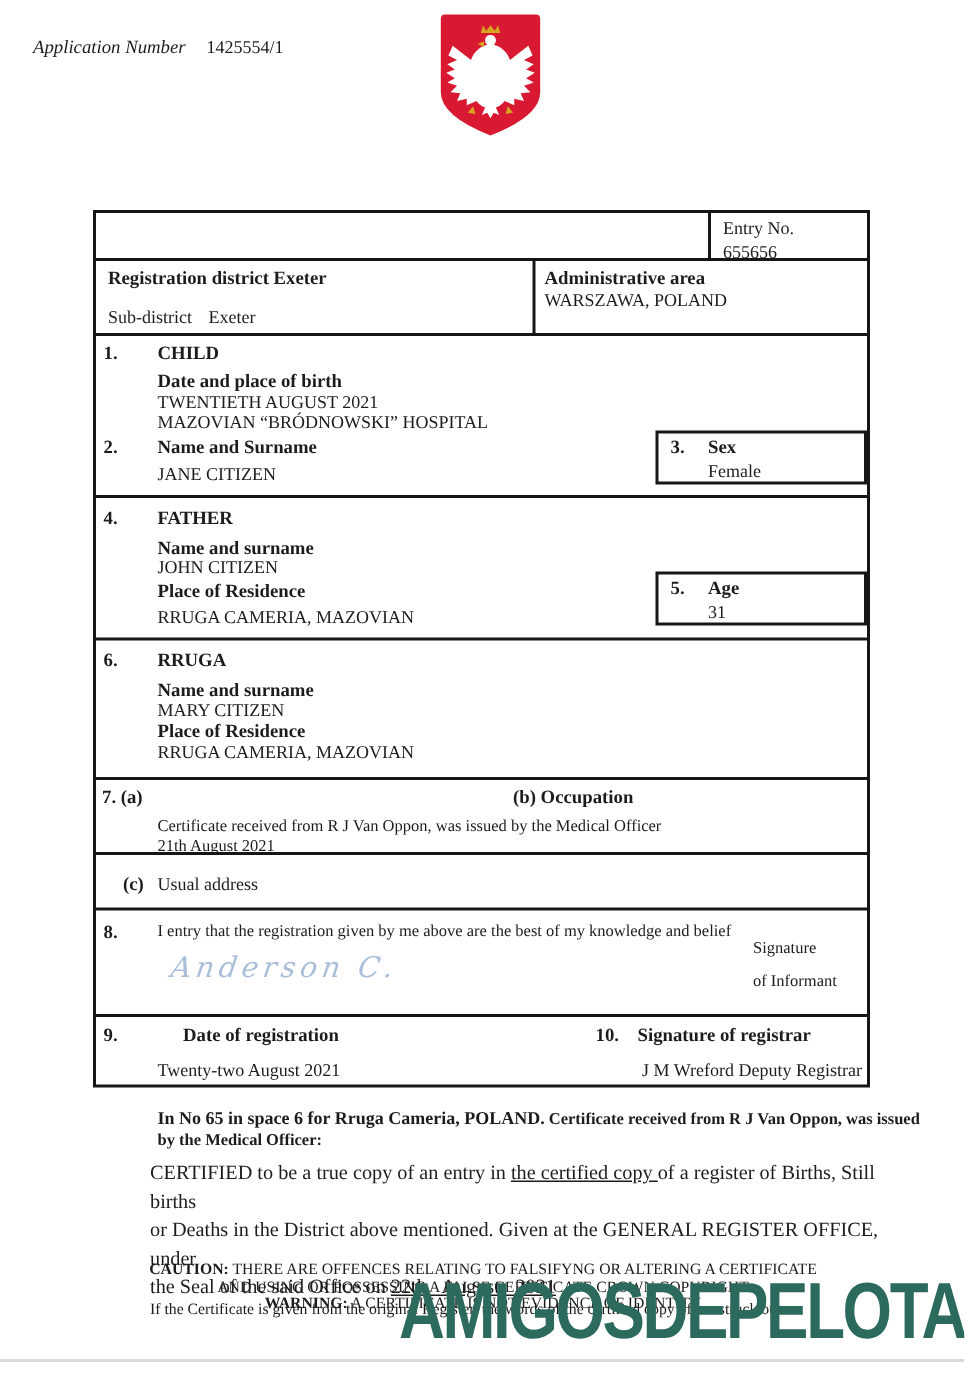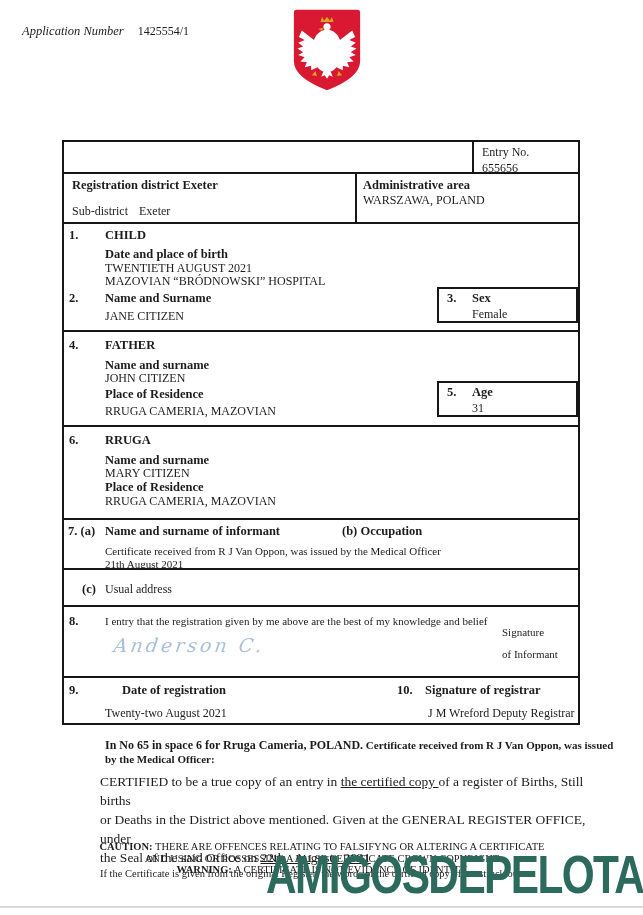--- a/index.html
+++ b/index.html
@@ -124,21 +124,20 @@
     </div>
 
     <div class="abs num" style="left:5px;  top:291px;">6.</div>
     <div class="abs lbl" style="left:41px; top:291px;">RRUGA</div>
     <div class="abs lbl" style="left:41px; top:311px;">Name and surname</div>
     <div class="abs val" style="left:41px; top:324px;">MARY CITIZEN</div>
     <div class="abs lbl" style="left:41px; top:338px;">Place of Residence</div>
     <div class="abs val" style="left:41px; top:352px;">RRUGA CAMERIA,  MAZOVIAN</div>
 
     <div class="abs num" style="left:4px;   top:382px;">7. (a)</div>
-    <div class="abs lbl" style="left:41px;  top:382px;">Name and surname of informant</div>
     <div class="abs lbl" style="left:278px; top:382px;">(b) Occupation</div>
     <div class="abs small" style="left:41px; top:403px;">Certificate received from R J Van Oppon, was issued by the Medical Officer</div>
     <div class="abs small" style="left:41px; top:416px;">21th August 2021</div>
 
     <div class="abs num" style="left:18px; top:440px;">(c)</div>
     <div class="abs val" style="left:41px; top:440px;">Usual address</div>
 
     <div class="abs num" style="left:5px;  top:472px;">8.</div>
     <div class="abs small" style="left:41px; top:473px;">I entry that the registration given by me above are the best of my knowledge and belief</div>
     <div class="abs script" style="left:50px; top:492px;">Anderson  C.</div>

